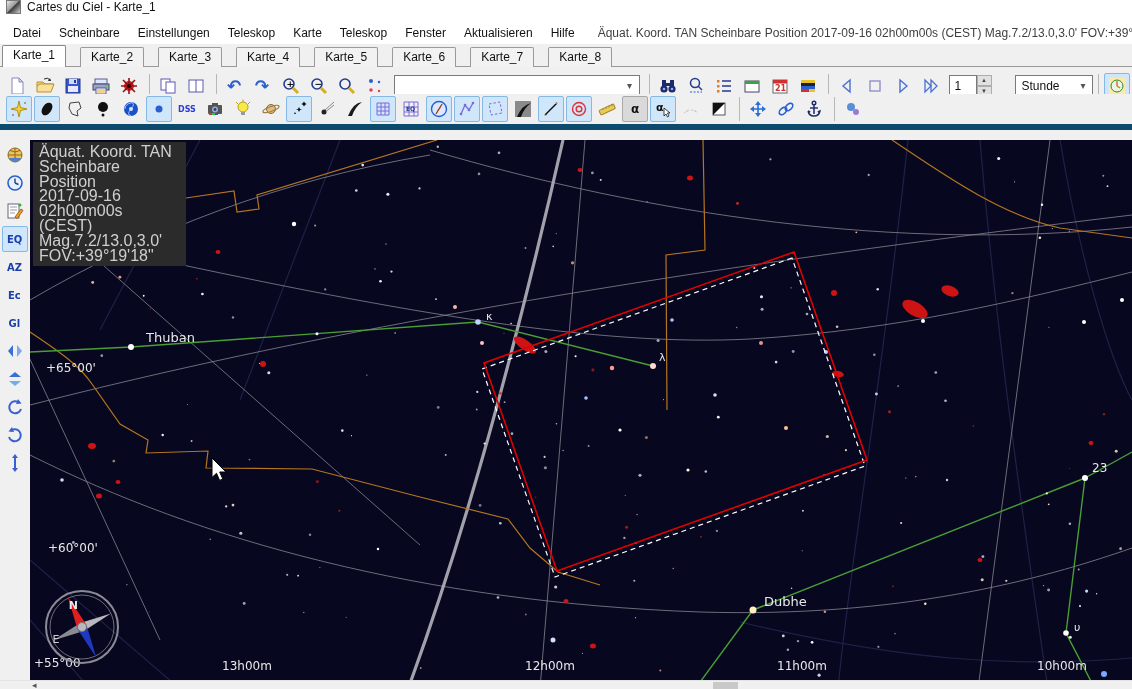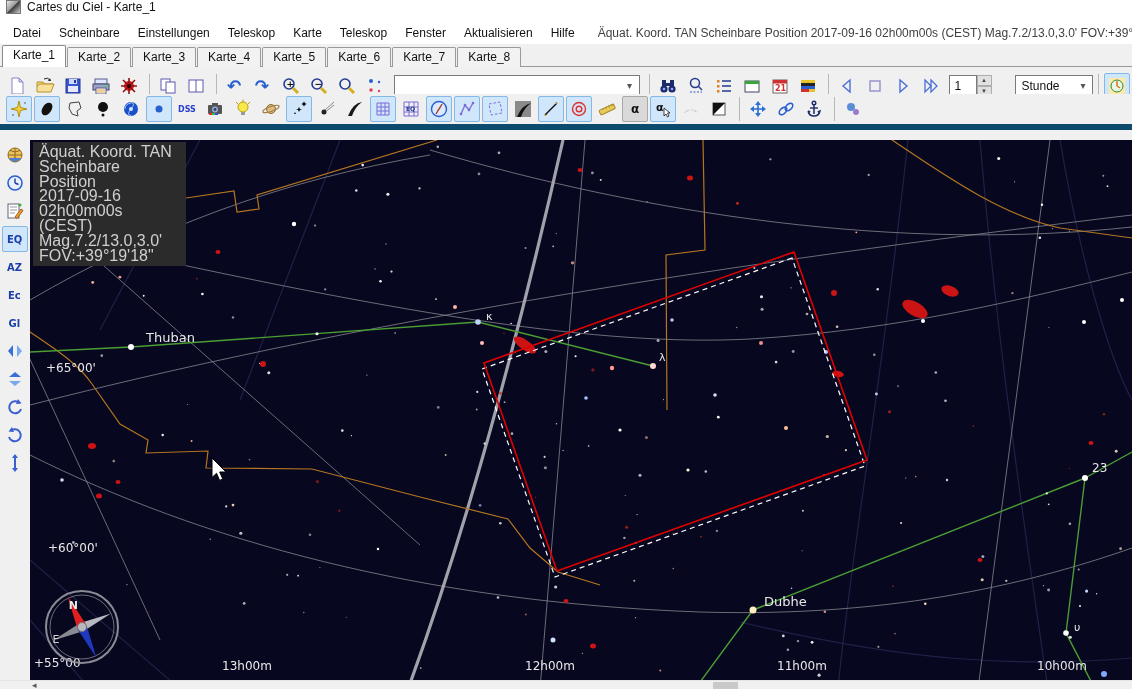--- a/index.html
+++ b/index.html
@@ -13,21 +13,21 @@
            border:1px solid #777;}
   
   #menubar{position:absolute;left:0;top:22px;width:100%;height:22px;background:#ffffff;
            display:flex;align-items:center;padding-left:4px;}
   .menuitem{padding:2px 9px;cursor:default;}
   #menustatus{margin-left:14px;color:#3f3f3f;white-space:nowrap;overflow:hidden;}
   
   #tabbar{position:absolute;left:0;top:44px;width:100%;height:23px;background:#f0f0f0;
           display:flex;align-items:flex-end;padding-left:2px;}
   .tab{height:20px;padding:2px 10px 2px 10px;border:1px solid #9a9a9a;border-bottom:none;
-       background:#f2f2f2;margin-right:1px;position:relative;border-radius:2px 2px 0 0;}
+       background:#f2f2f2;margin-right:14px;position:relative;border-radius:2px 2px 0 0;}
   .tab.active{background:#ffffff;height:22px;z-index:2;border-color:#8a8a8a;}
   #tabbar .rule{position:absolute;left:0;right:0;bottom:0;height:1px;background:#9a9a9a;}
   
   #toolbar1{position:absolute;left:0;top:67px;width:100%;height:37px;background:#f0f0f0;
             display:flex;align-items:center;padding-left:4px;}
   #toolbar2{position:absolute;left:0;top:94px;width:100%;height:36px;background:#f0f0f0;
             display:flex;align-items:center;padding-left:6px;border-bottom:6px solid #0c4a6e;}
   .tbtn{width:26px;height:26px;display:flex;align-items:center;justify-content:center;
         border:1px solid transparent;border-radius:2px;margin-right:2px;flex:0 0 auto;}
   .tbtn.active{background:#cfe6fb;border-color:#84b8e6;}

